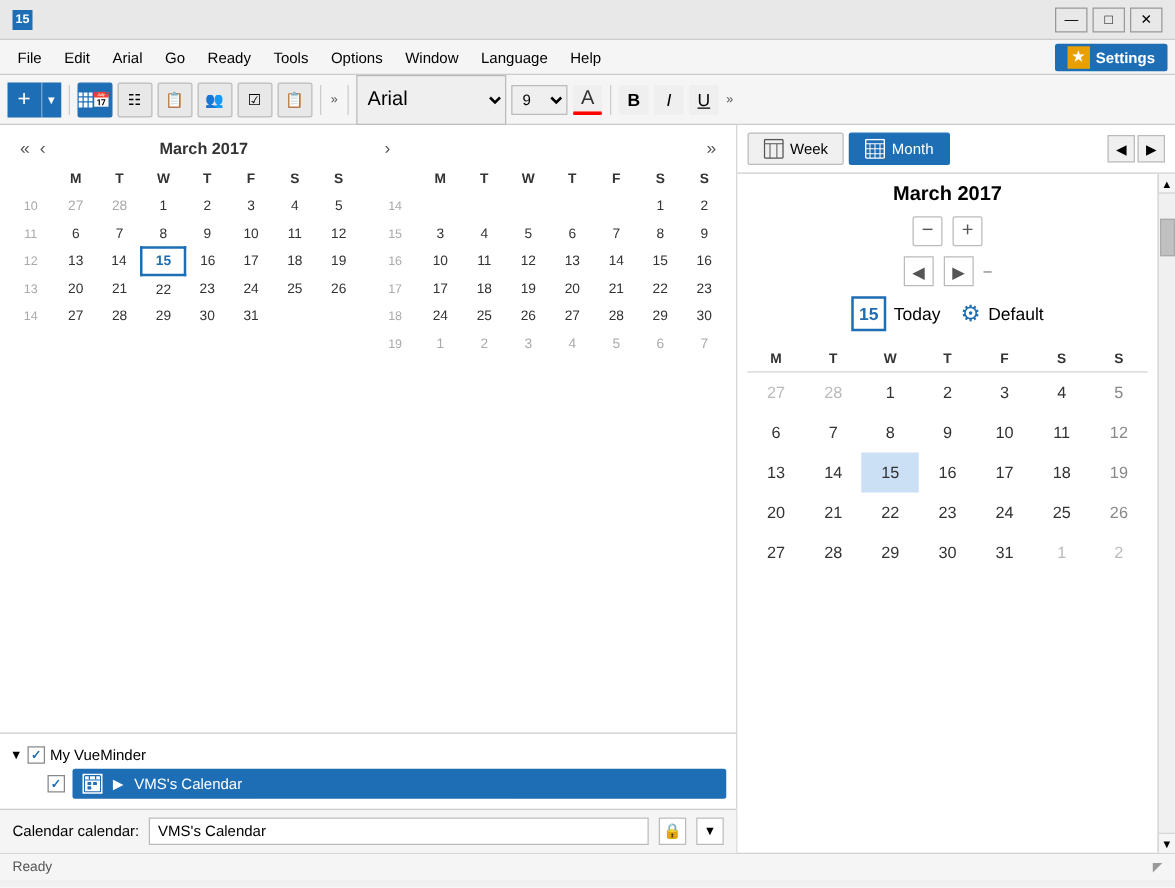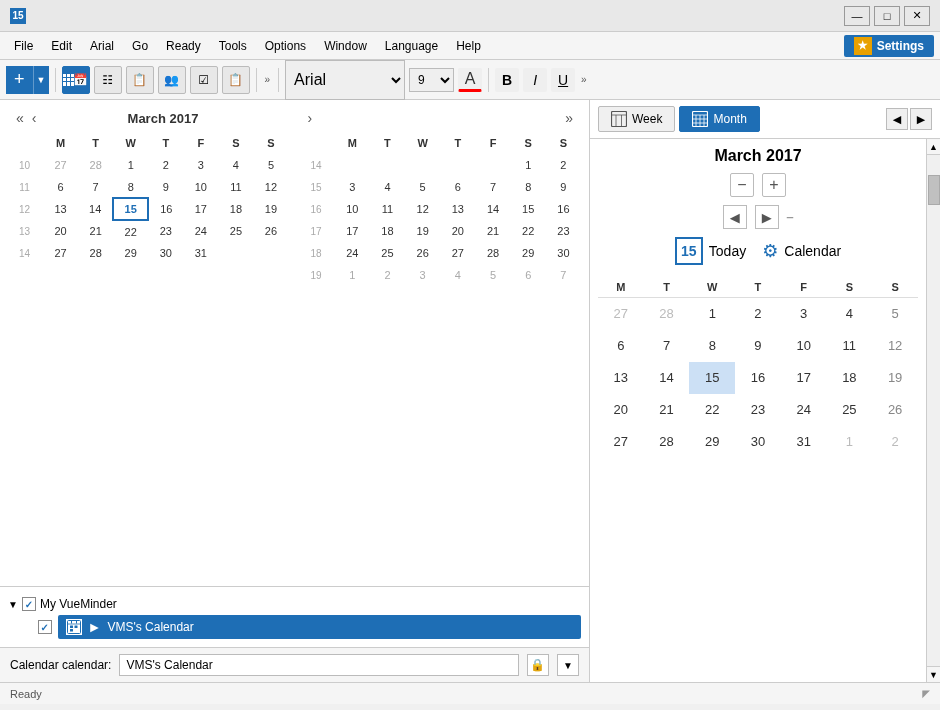--- a/index.html
+++ b/index.html
@@ -440,21 +440,21 @@
           <span style="color:#555; font-size:13px;">⎯</span>
         </div>
 
         <div class="month-action-row">
           <div class="today-btn">
             <div class="today-box">15</div>
             <span style="font-size:14px;">Today</span>
           </div>
           <div class="settings-btn">
             <span class="gear-icon-large">⚙</span>
-            <span style="font-size:14px;">Calendar</span>
+            <span style="font-size:14px;">Default</span>
           </div>
         </div>
 
         <table class="large-cal">
           <thead>
             <tr>
               <th>M</th>
               <th>T</th>
               <th>W</th>
               <th>T</th>

